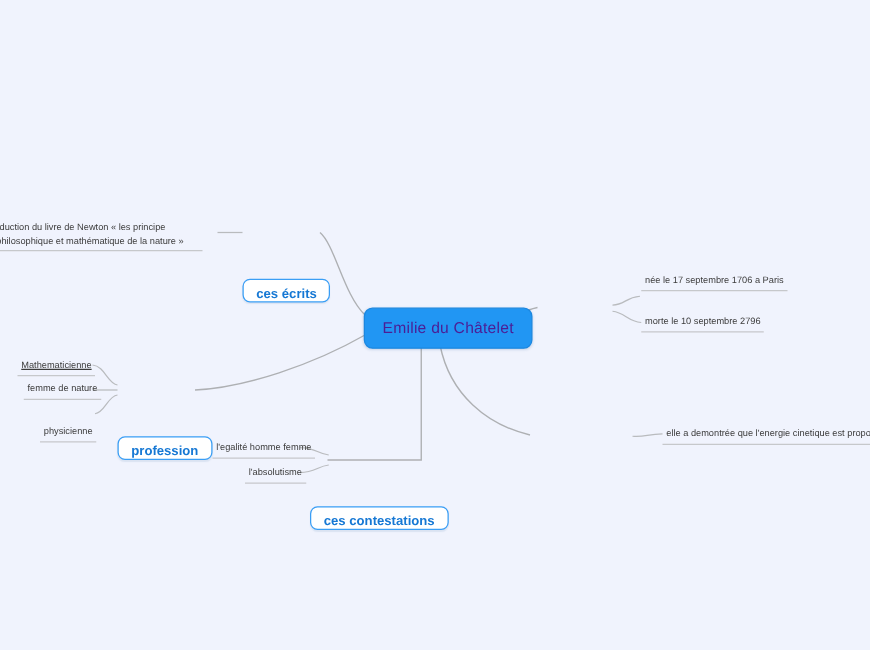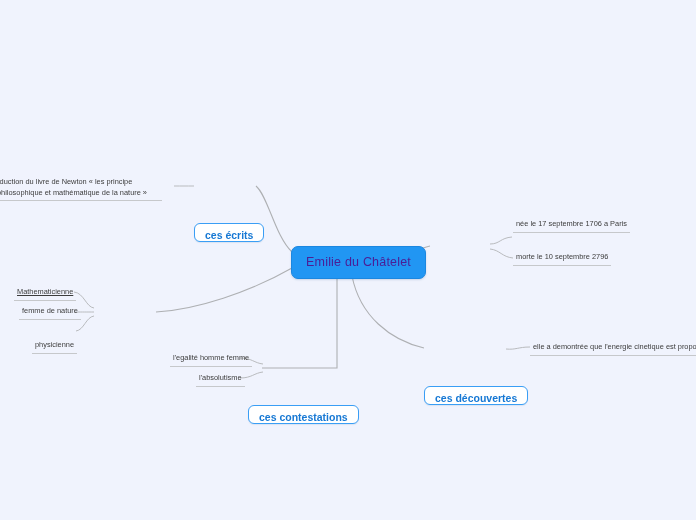--- a/index.html
+++ b/index.html
@@ -135,37 +135,37 @@
     <span>traduction du livre de Newton « les principe philosophique et mathématique de la nature »</span>
   </div>
 
   <div class="node leaf-node" style="left:513px; top:218px;">
     <span>née le 17 septembre 1706 a Paris</span>
   </div>
   <div class="node leaf-node" style="left:513px; top:251px;">
     <span>morte le 10 septembre 2796</span>
   </div>
 
-  <div class="node branch-node" style="left:424px; top:338px;">
-    <span>ces découvertes</span>
-  </div>
   <div class="node leaf-node" style="left:530px; top:341px;">
     <span>elle a demontrée que l'energie cinetique est proportionnelle</span>
   </div>
 
   <div class="node branch-node" style="left:248px; top:357px;">
     <span>ces contestations</span>
   </div>
   <div class="node leaf-node" style="left:170px; top:352px;">
     <span>l'egalité homme femme</span>
   </div>
   <div class="node leaf-node" style="left:196px; top:372px;text-align:center;">
     <span>l'absolutisme</span>
   </div>
 
+  <div class="node branch-node" style="left:94px; top:301px;">
+    <span>profession</span>
+  </div>
   <div class="node leaf-node" style="left:14px; top:286px;text-decoration:underline;">
     <span>Mathematicienne</span>
   </div>
   <div class="node leaf-node" style="left:19px; top:305px;">
     <span>femme de nature</span>
   </div>
   <div class="node leaf-node" style="left:32px; top:311px;margin-top:28px;">
     <span>physicienne</span>
   </div>
 

